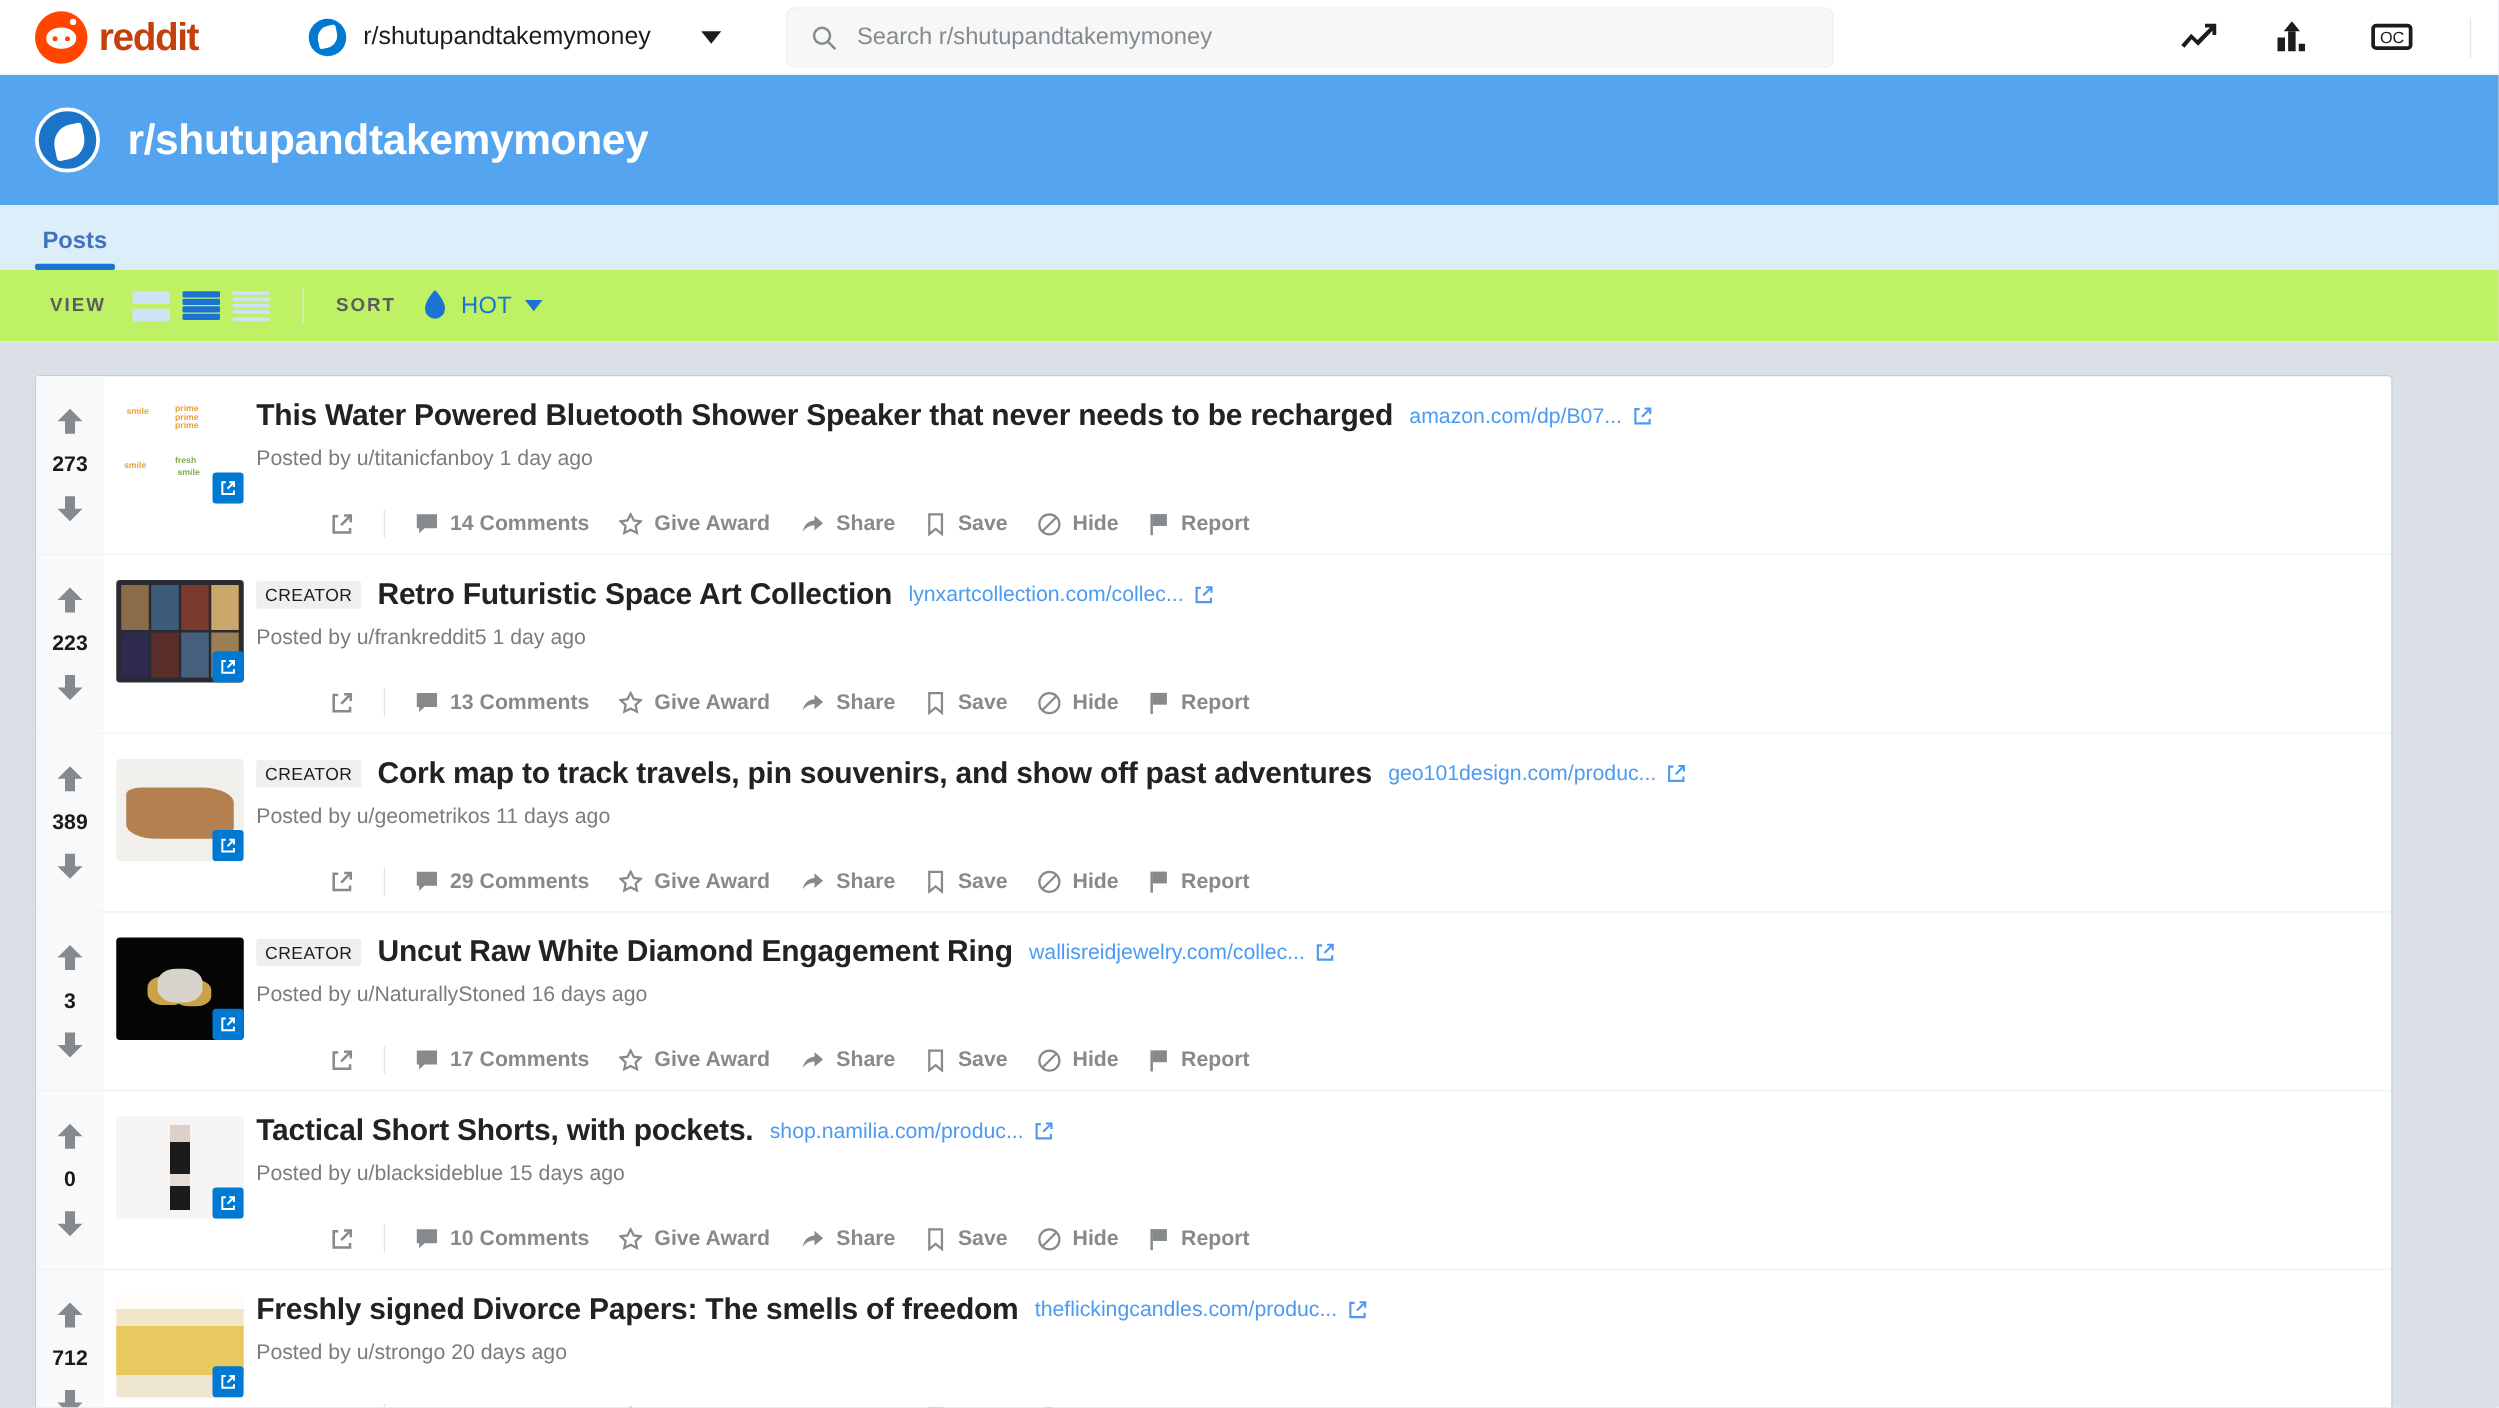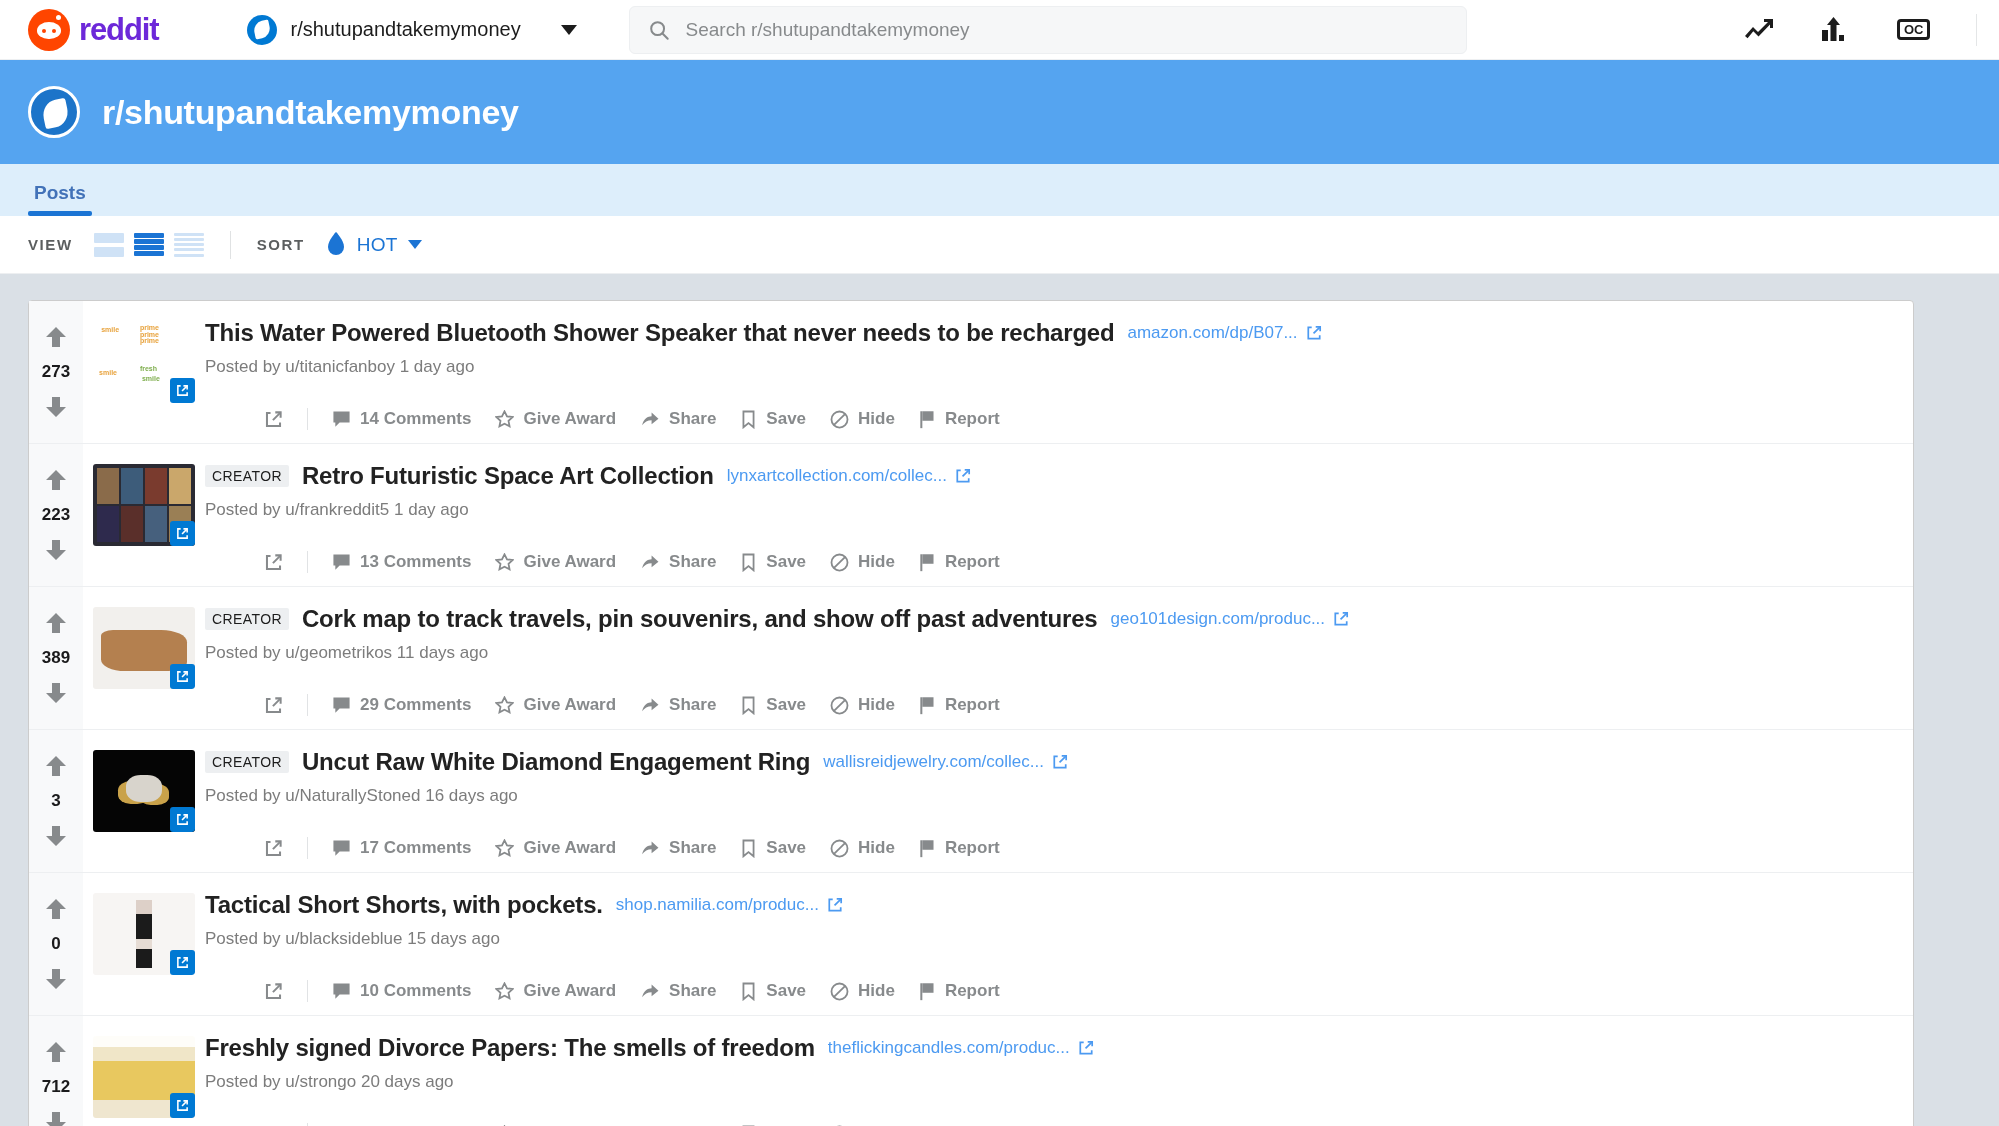--- a/index.html
+++ b/index.html
@@ -34,21 +34,21 @@
     content: ""; position: absolute;
     left: 14px; top: 20px; width: 4px; height: 4px;
     border-radius: 50%; background: #ff4500;
     box-shadow: 10px 0 0 0 #ff4500;
   }
   .reddit-antenna {
     position: absolute; right: 9px; top: 6px;
     width: 5px; height: 5px; border-radius: 50%; background:#fff;
   }
   .reddit-wordmark {
-    font-size: 31px; font-weight: 700; color: #6d28d9;
+    font-size: 31px; font-weight: 700; color: #c2410c;
     letter-spacing: -1.1px; line-height: 1;
   }
 
   .sub-switcher {
     display: flex; align-items: center; gap: 14px;
     margin-left: 88px; cursor: pointer;
     min-width: 340px;
   }
   .sub-avatar {
     width: 30px; height: 30px; border-radius: 50%;
@@ -86,21 +86,21 @@
   }
   .search-input::placeholder { color: #878a8c; }
 
   .header-icons {
     display: flex; align-items: center; gap: 46px;
     margin-left: auto; margin-right: 22px;
   }
   .hdr-icon { cursor: pointer; display:flex; align-items:center; }
   .oc-badge {
     border: 3px solid #1c1c1c; border-radius: 4px;
-    font-size: 13px; font-weight: 700; color: #1c1c1c;
+    font-size: 13px; font-weight: 400; color: #1c1c1c;
     padding: 1px 4px; line-height: 1.05; letter-spacing: -0.3px;
   }
   .hdr-divider {
     width: 1px; height: 32px; background: #e4e6e7;
   }
 
   
   .banner {
     height: 104px; background: #55a4f0;
     display: flex; align-items: center;
@@ -131,22 +131,22 @@
     font-size: 19px; font-weight: 700; color: #4272b8;
     padding: 0 6px 12px 6px; cursor: pointer; position: relative;
   }
   .tab.active::after {
     content: ""; position: absolute; left: 0; right: 0; bottom: 0;
     height: 5px; background: #1b74d4; border-radius: 2px;
   }
 
   
   .toolbar {
-    height: 58px; background: #ffffff;
-    display: flex; align-items: center; padding-left: 28px;
+    height: 58px; background: #bef264;
+    display: flex; align-items: center; padding-left: 40px;
     border-bottom: 1px solid #edeff1;
   }
   .tb-label {
     font-size: 15px; font-weight: 700; color: #5b5e5f;
     letter-spacing: 1.6px;
   }
   .view-icons { display: flex; align-items: center; gap: 10px; margin-left: 21px; }
   .view-ic { width: 30px; height: 24px; display:flex; flex-direction: column;
              justify-content: space-between; cursor: pointer; }
   .view-ic .bar { background: #cfe2f6; border-radius: 1px; }

